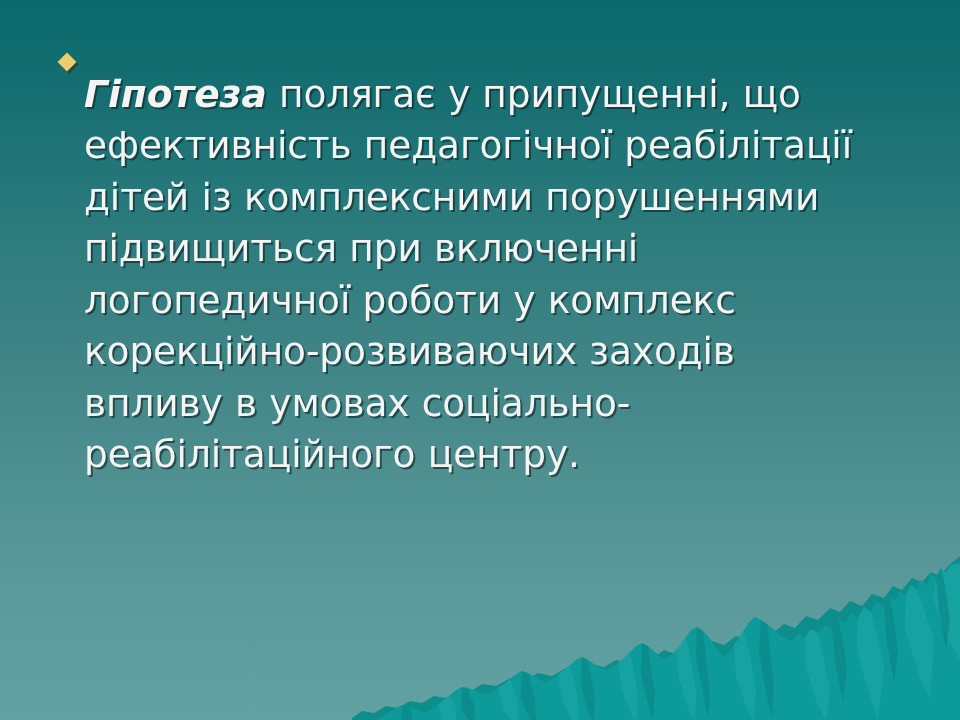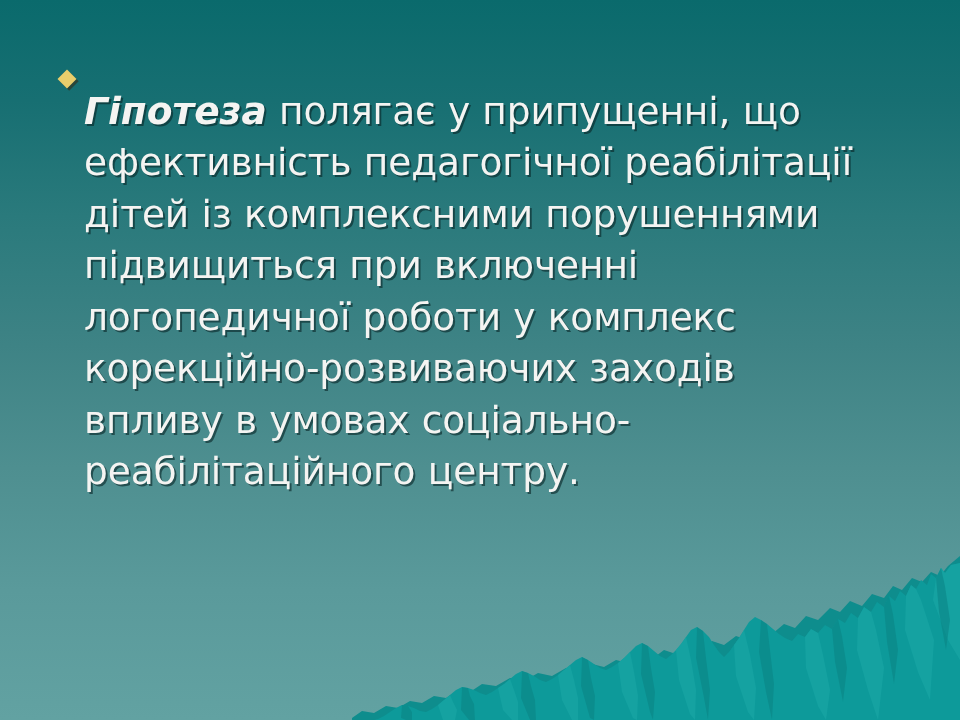--- a/index.html
+++ b/index.html
@@ -33,21 +33,21 @@
     top: 0;
     width: 960px;
     height: 720px;
     pointer-events: none;
   }
 
   
   #body-block {
     position: absolute;
     left: 54px;
-    top: 48px;
+    top: 31px;
     width: 830px;
   }
 
   .bullet-row {
     display: flex;
     align-items: flex-start;
   }
 
   .bullet-marker {
     flex: 0 0 auto;

